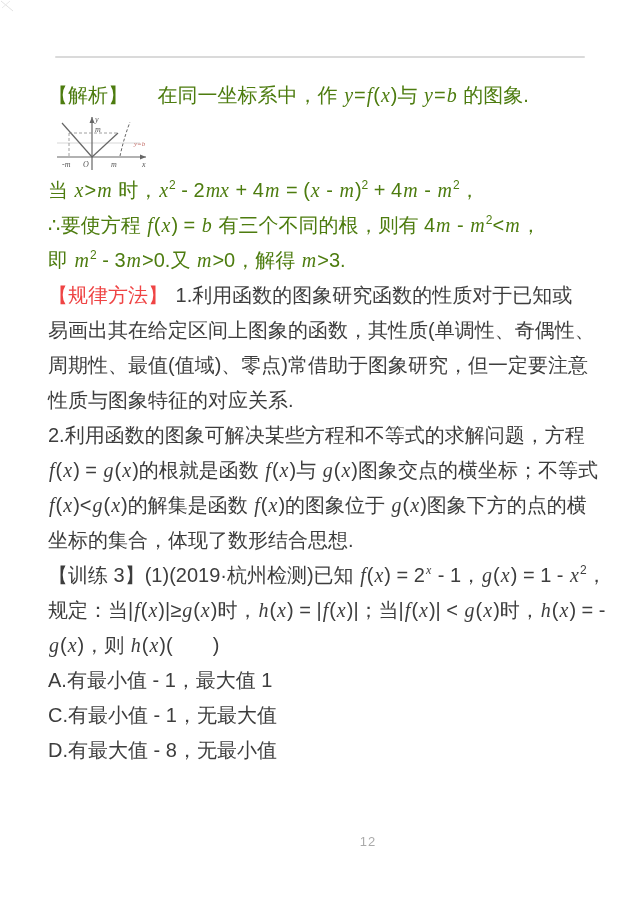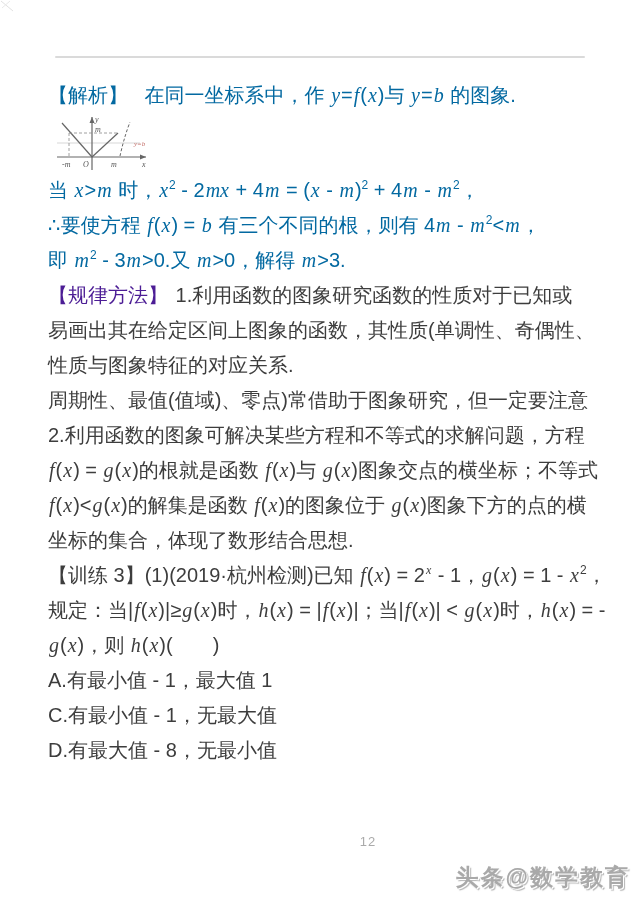--- a/index.html
+++ b/index.html
@@ -6,23 +6,23 @@
   html,body { background:#fff; }
   .page {
     position:relative; width:640px; height:904px; background:#ffffff;
     font-family:"Liberation Sans","DejaVu Sans",sans-serif;
     color:#3d3d3d; overflow:hidden;
   }
   .corner-mark { position:absolute; left:0; top:0; opacity:.55; }
   .divider { position:absolute; left:55px; top:56px; width:530px; height:2px; background:#dadada; border-radius:1px; }
   .content { position:absolute; left:48px; top:78px; width:546px; font-size:20px; }
   .line { height:35px; line-height:35px; white-space:nowrap; }
-  .red { color:#0369a1; }
-  .blue-label { color:#4c1d95; }
-  .gap-wide { margin-left:11px; }
+  .red { color:#4d7c0f; }
+  .blue-label { color:#ef4444; }
+  .gap-wide { margin-left:24px; }
   .gap-small { margin-left:2px; }
   i { font-family:"Liberation Serif","DejaVu Serif",serif; font-style:italic; padding:0 1px; }
   sup { font-size:12px; line-height:0; }
   .figure { height:60px; padding-left:6px; }
   .figure svg text { font-family:"Liberation Serif","DejaVu Serif",serif; font-style:italic; font-size:8px; fill:#555; }
   .pagenum { position:absolute; top:834px; left:0; width:100%; text-align:center; font-size:13px; color:#aaaaaa; letter-spacing:1px;margin-left:48px; }
   .watermark {
     position:absolute; top:862px; right:10px; font-size:23px; font-weight:bold;
     color:#a9a9a9; letter-spacing:2px;
     text-shadow:1px 1px 0 #ffffff, 2px 2px 1px rgba(120,120,120,.55);
@@ -77,36 +77,35 @@
 
     <div class="line red">当 <i>x</i>&gt;<i>m</i> 时，<i>x</i><sup>2</sup> - 2<i>mx</i> + 4<i>m</i> = (<i>x</i> - <i>m</i>)<sup>2</sup> + 4<i>m</i> - <i>m</i><sup>2</sup>，</div>
     <div class="line red">∴要使方程 <i>f</i>(<i>x</i>) = <i>b</i> 有三个不同的根，则有 4<i>m</i> - <i>m</i><sup>2</sup>&lt;<i>m</i>，</div>
     <div class="line red">即 <i>m</i><sup>2</sup> - 3<i>m</i>&gt;0.又 <i>m</i>&gt;0，解得 <i>m</i>&gt;3.</div>
 
     <div class="line">
       <span class="blue-label">【规律方法】</span>
       <span class="gap-small">1.利用函数的图象研究函数的性质对于已知或</span>
     </div>
     <div class="line">易画出其在给定区间上图象的函数，其性质(单调性、奇偶性、</div>
+    <div class="line">周期性、最值(值域)、零点)常借助于图象研究，但一定要注意</div>
     <div class="line">性质与图象特征的对应关系.</div>
-    <div class="line">周期性、最值(值域)、零点)常借助于图象研究，但一定要注意</div>
     <div class="line">2.利用函数的图象可解决某些方程和不等式的求解问题，方程</div>
     <div class="line"><i>f</i>(<i>x</i>) = <i>g</i>(<i>x</i>)的根就是函数 <i>f</i>(<i>x</i>)与 <i>g</i>(<i>x</i>)图象交点的横坐标；不等式</div>
     <div class="line"><i>f</i>(<i>x</i>)&lt;<i>g</i>(<i>x</i>)的解集是函数 <i>f</i>(<i>x</i>)的图象位于 <i>g</i>(<i>x</i>)图象下方的点的横</div>
     <div class="line">坐标的集合，体现了数形结合思想.</div>
 
     <div class="line">
       <span>【训练 3】</span><span>(1)(2019·杭州检测)已知 <i>f</i>(<i>x</i>) = 2<sup><i>x</i></sup> - 1，<i>g</i>(<i>x</i>) = 1 - <i>x</i><sup>2</sup>，</span>
     </div>
     <div class="line">规定：当|<i>f</i>(<i>x</i>)|≥<i>g</i>(<i>x</i>)时，<i>h</i>(<i>x</i>) = |<i>f</i>(<i>x</i>)|；当|<i>f</i>(<i>x</i>)| &lt; <i>g</i>(<i>x</i>)时，<i>h</i>(<i>x</i>) = -</div>
     <div class="line"><i>g</i>(<i>x</i>)，则 <i>h</i>(<i>x</i>)(　　)</div>
 
     <div class="line">A.有最小值 - 1，最大值 1</div>
     <div class="line">C.有最小值 - 1，无最大值</div>
     <div class="line">D.有最大值 - 8，无最小值</div>
 
 
   </div>
 
   <div class="pagenum">12</div>
-  <div class="watermark">头条@数学教育</div>
 
 </div>
 
 </body></html>

